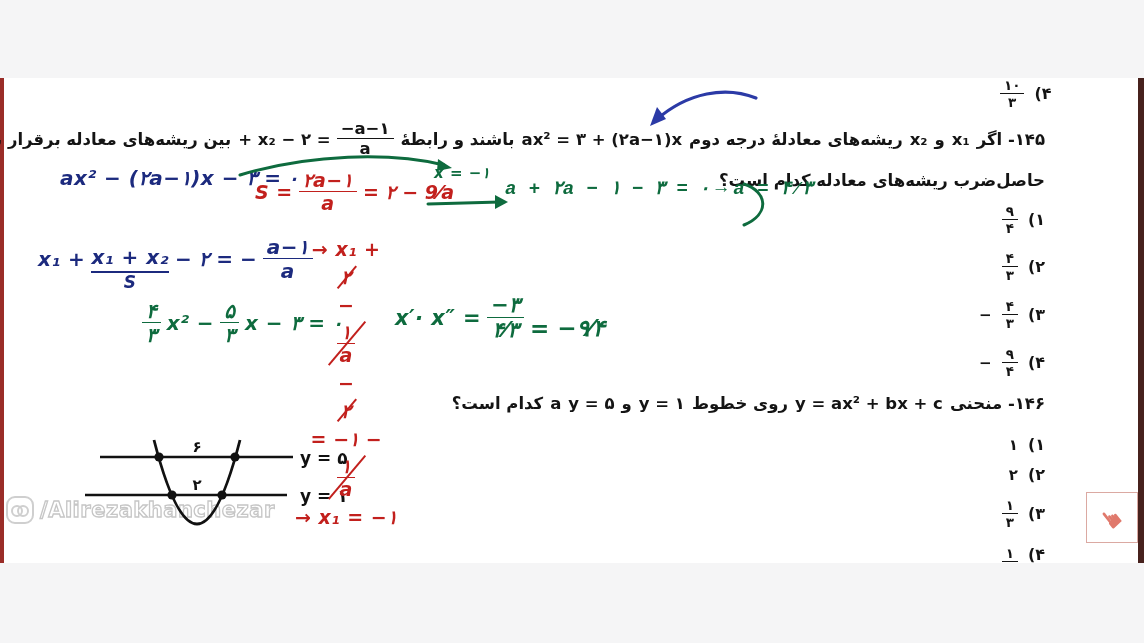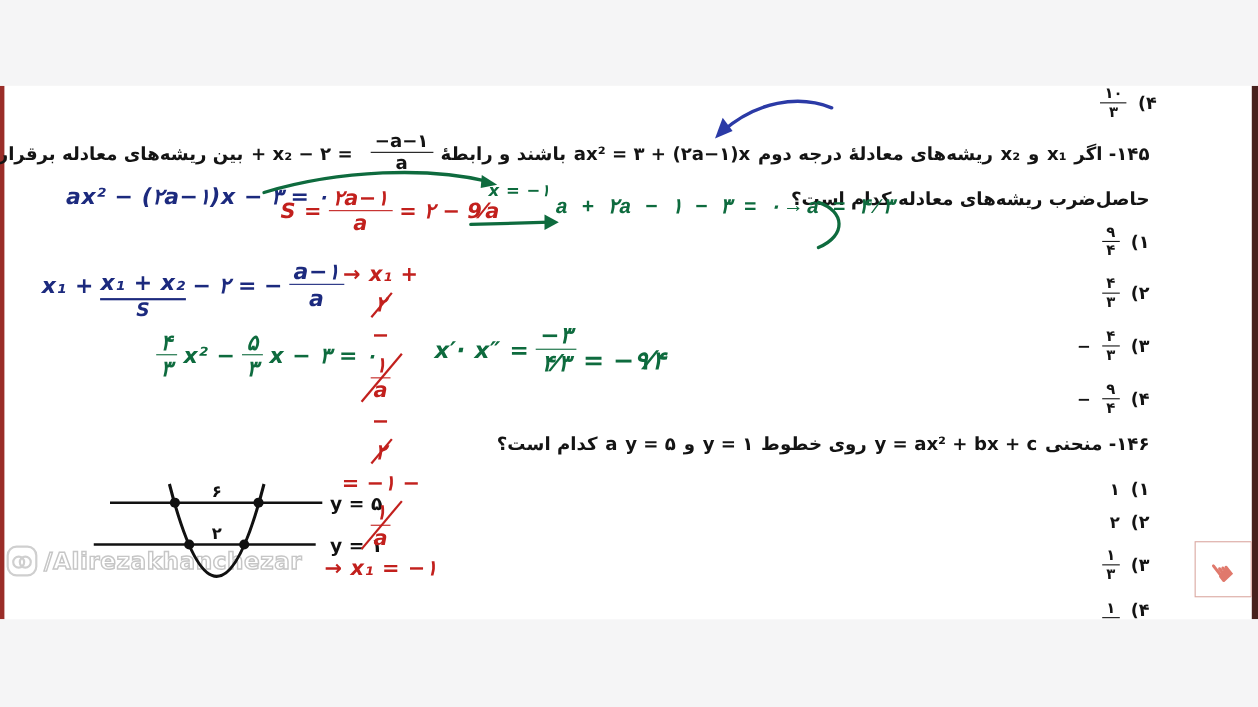--- a/index.html
+++ b/index.html
@@ -15,21 +15,21 @@
     background:#ffffff;overflow:hidden;text-align:center;
   }
   .edge-left{position:absolute;left:0;top:0;width:4px;height:100%;background:#9a2d28;}
   .edge-right{position:absolute;right:0;top:0;width:6px;height:100%;background:#47211d;}
 
   
   .q{
     position:absolute;direction:rtl;display:flex;align-items:center;gap:7px;
     font-weight:bold;font-size:16.5px;white-space:nowrap;color:#141414;z-index:3;
   }
-  .ltr{direction:ltr;unicode-bidi:isolate;display:inline-flex;align-items:center;gap:16px;}
+  .ltr{direction:ltr;unicode-bidi:isolate;display:inline-flex;align-items:center;gap:6px;}
 
   
   .frac{display:inline-flex;flex-direction:column;align-items:center;line-height:1.1;vertical-align:middle;}
   .frac .fn{border-bottom:1.7px solid currentColor;padding:0 4px;}
   .frac .fd{padding-top:1px;}
 
   
   .opt{position:absolute;display:flex;align-items:center;gap:10px;font-weight:bold;color:#141414;z-index:3;}
   .opt .olabel{font-size:16px;}
   .opt .oval{font-size:15px;}
@@ -122,21 +122,21 @@
     <span>ax² − (۲a−۱)x − ۳ = ۰</span>
   </div>
   <div class="hw red" style="left:255px;top:92px;font-size:19px;">
     <span>S =</span>
     <span class="frac">
       <span class="fn">۲a−۱</span>
       <span class="fd">a</span>
     </span>
     <span>= ۲ − 9⁄a</span>
   </div>
-  <div class="hw green" style="left:434px;top:86px;font-size:15px;margin-left:10px;">
+  <div class="hw green" style="left:434px;top:86px;font-size:15px;">
     <span>x = −۱</span>
   </div>
   <div class="hw green" style="left:505px;top:98px;font-size:19px;font-family:Liberation Mono, monospace;">
     <span>a + ۲a − ۱ − ۳ = ۰</span>
     <span>→</span>
     <span>a = ۴⁄۳</span>
   </div>
 
   <div class="hw navy" style="left:38px;top:158px;font-size:20px;">
     <span>x₁ +</span>

